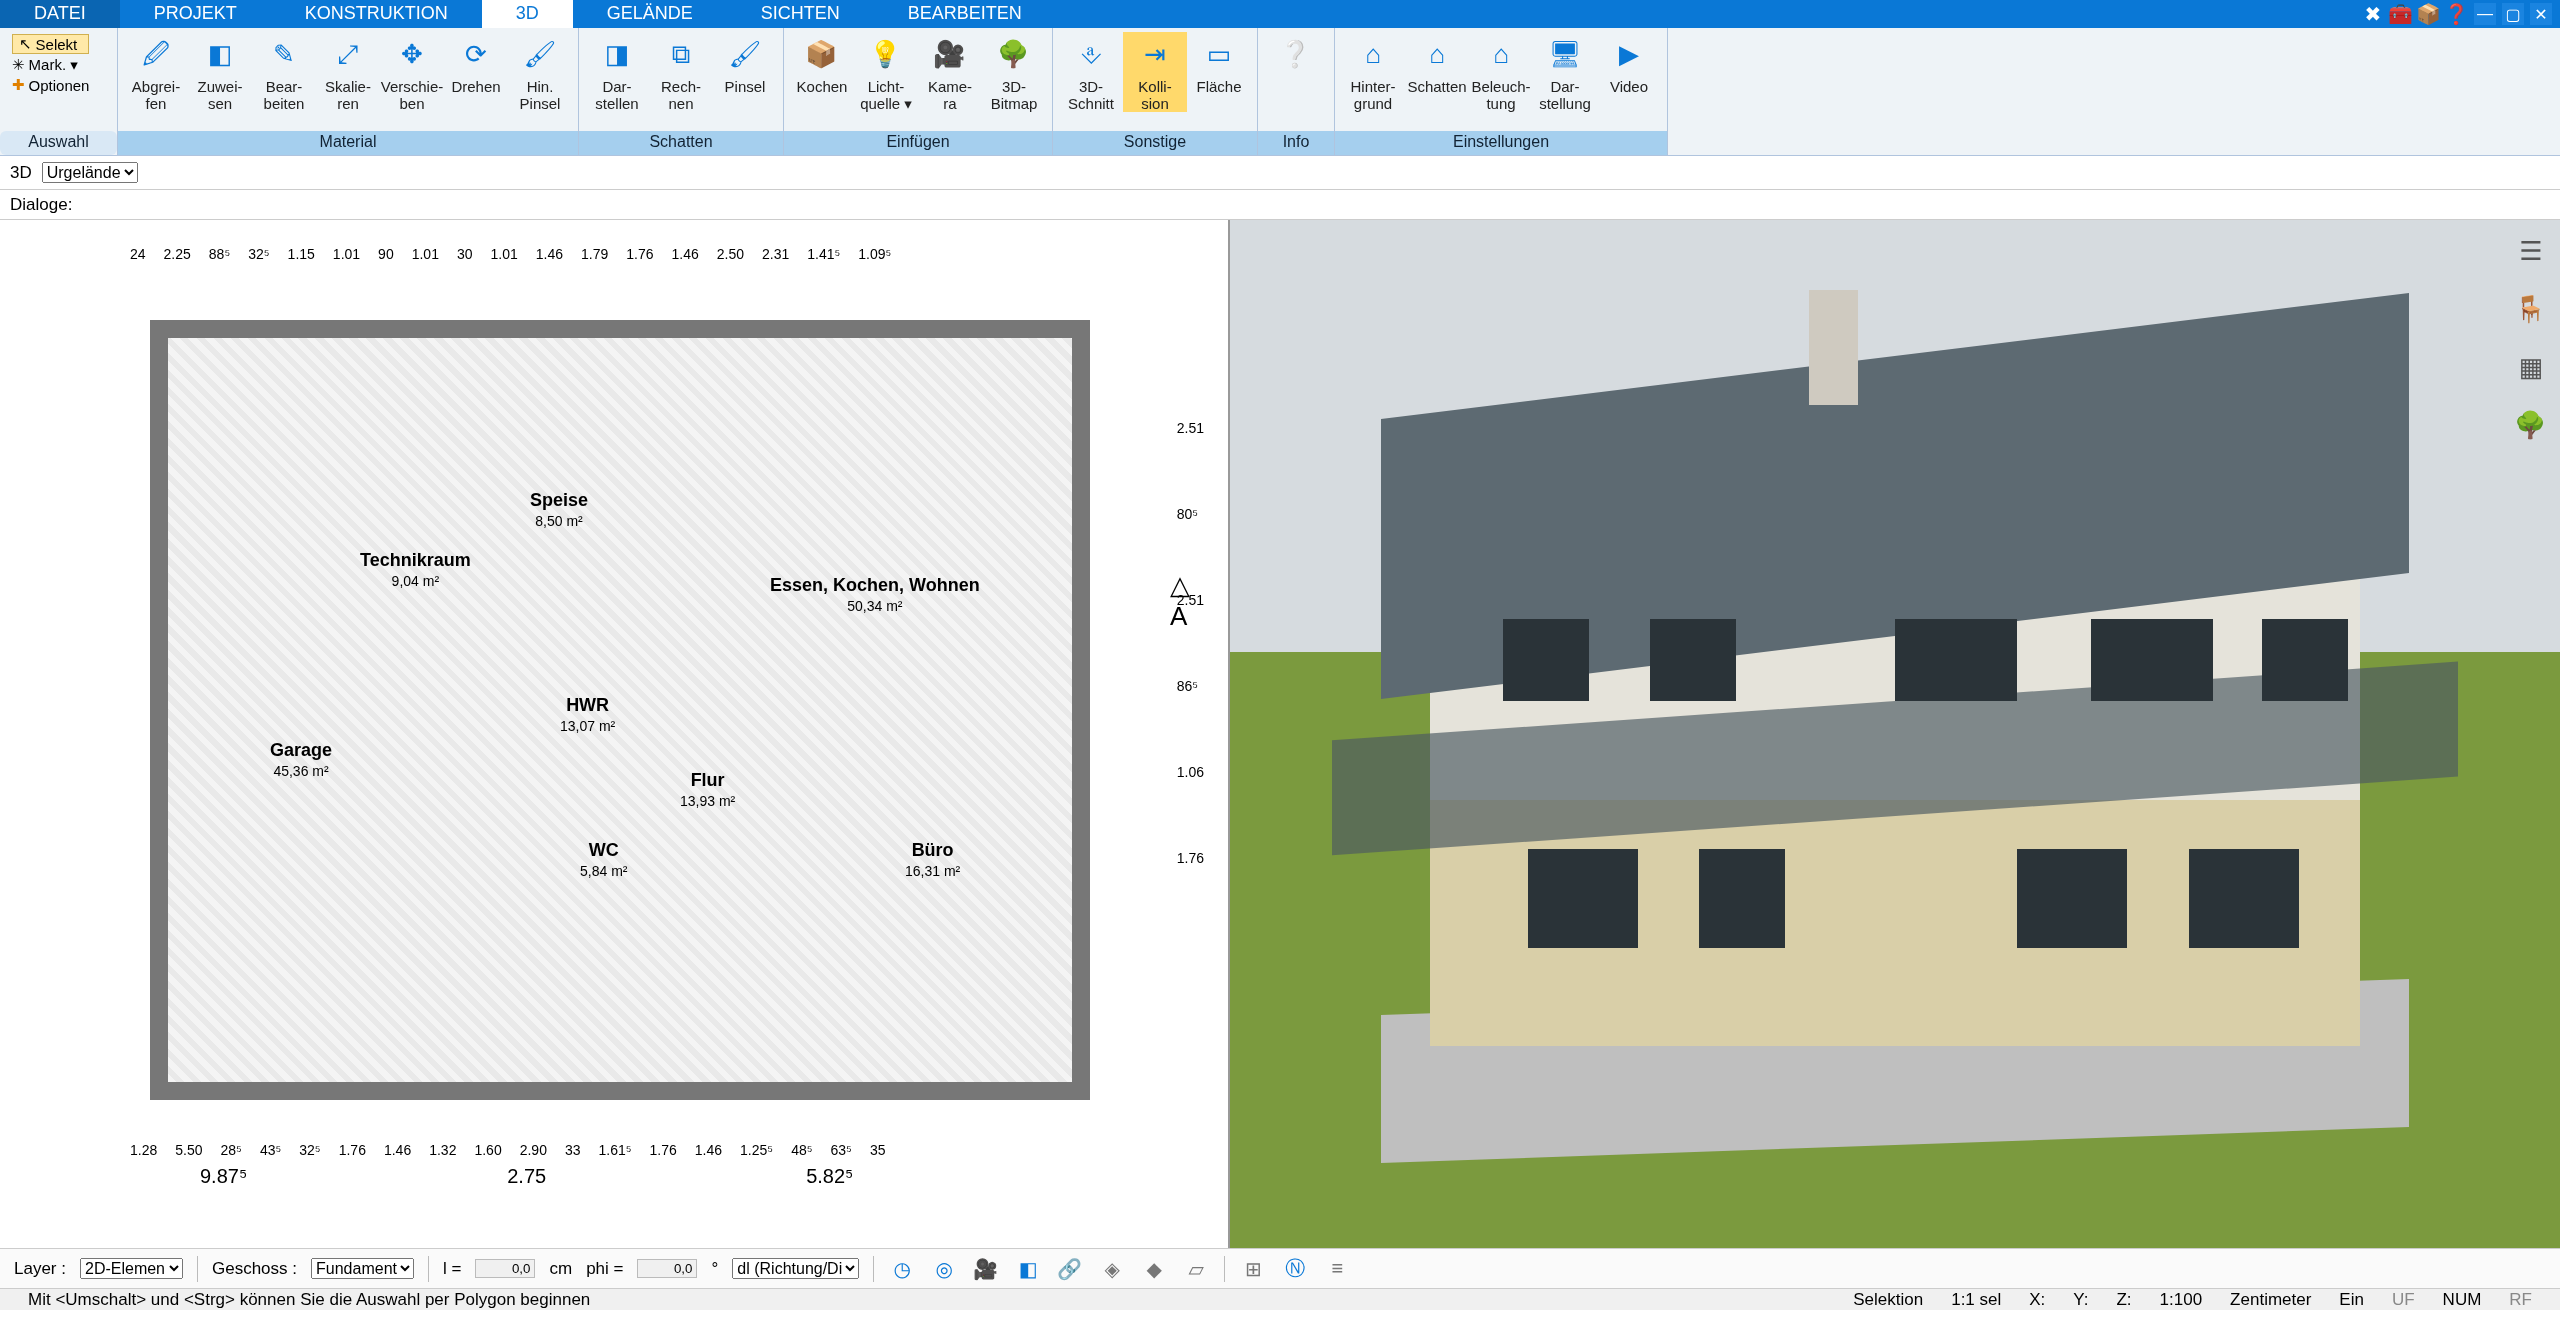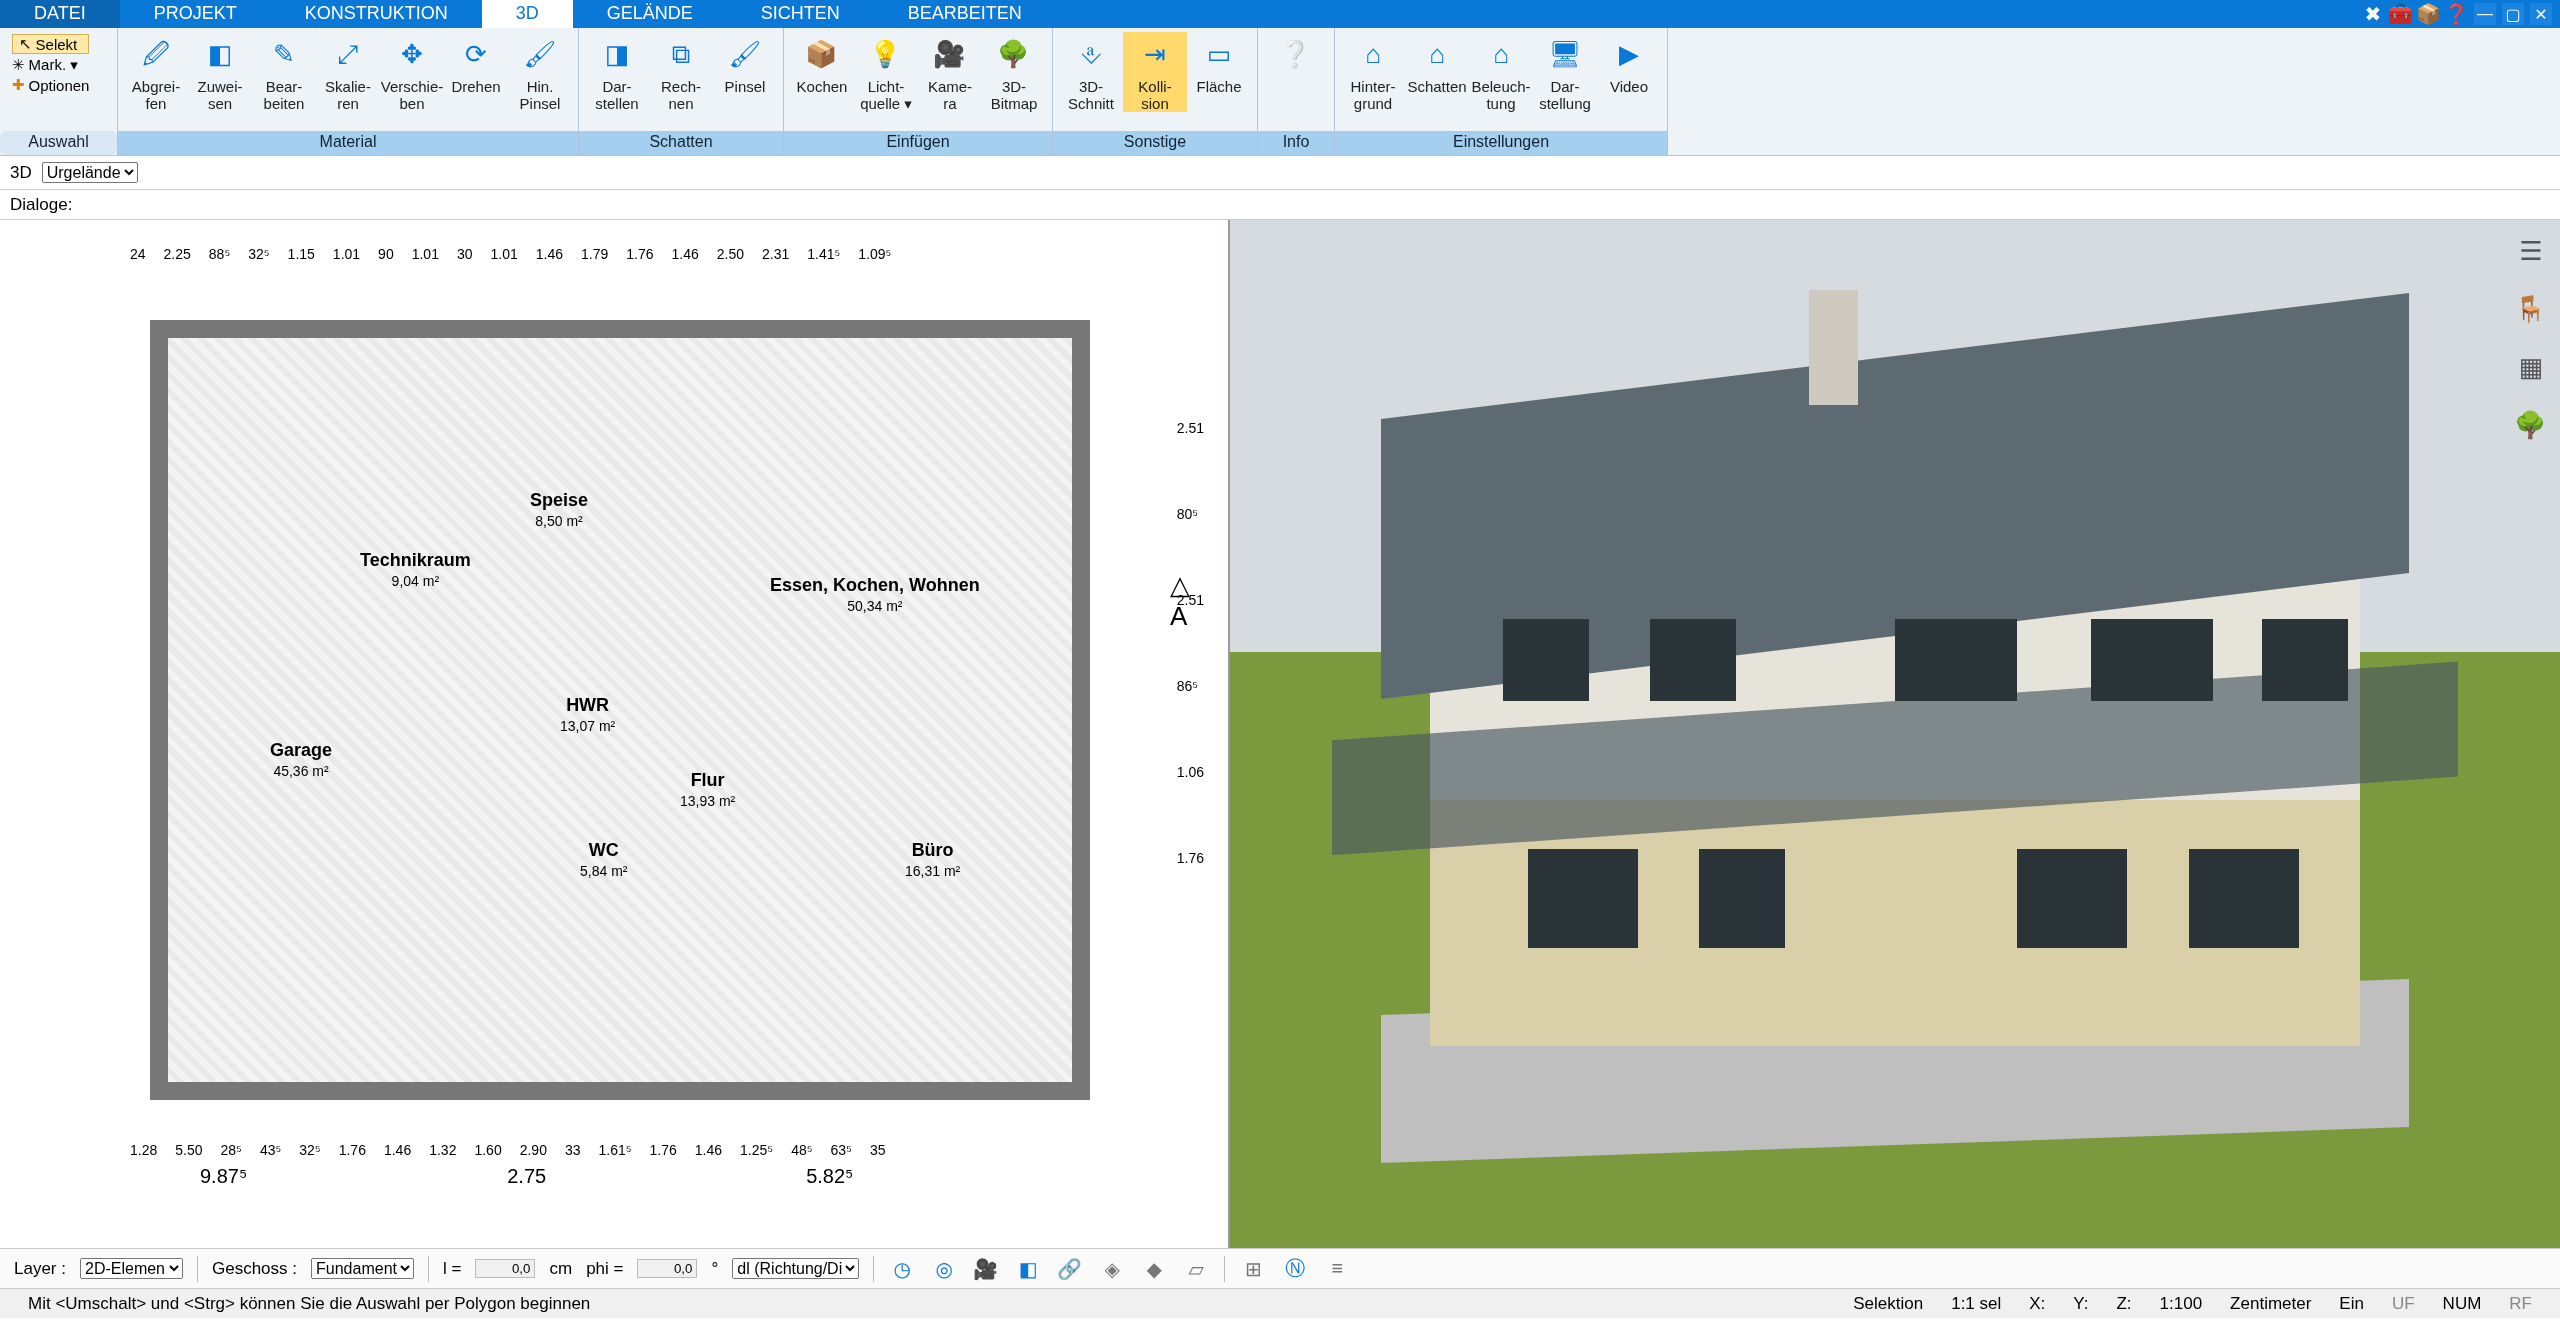--- a/index.html
+++ b/index.html
@@ -65,21 +65,21 @@
   .vt div { width:38px; height:38px; display:flex; align-items:center; justify-content:center; font-size:26px; color:#555; }
 
   
   .toolbar2 { height: 40px; display:flex; align-items:center; gap:14px; padding:0 14px; font-size:17px; border-top:1px solid #ccc; background:#fafafa;}
   .toolbar2 .sep { width:1px; height:26px; background:#bbb; }
   .toolbar2 input[type=text]{ width:60px; text-align:right; background:#f0f0f0; border:1px solid #bbb; padding:1px 4px;}
   .toolbar2 select{ font-size:16px; }
   .toolbar2 .ico { width:28px; height:28px; display:flex; align-items:center; justify-content:center; font-size:20px; color:#0a78d6; }
   .toolbar2 .ico.gray{ color:#777; }
 
-  .statusbar { height:30px; display:flex; align-items:center; padding:0 14px; font-size:17px; background:#f0f0f0; border-top:1px solid #ccc; }
+  .statusbar { height:22px; display:flex; align-items:center; padding:0 14px; font-size:17px; background:#f0f0f0; border-top:1px solid #ccc; }
   .statusbar .spacer{flex:1;}
   .statusbar span{ padding:0 14px; }
 
   .red { color:#c00; }
 </style>
 </head>
 <body>
 
 <div class="menubar">
   <div class="tab file">DATEI</div>

